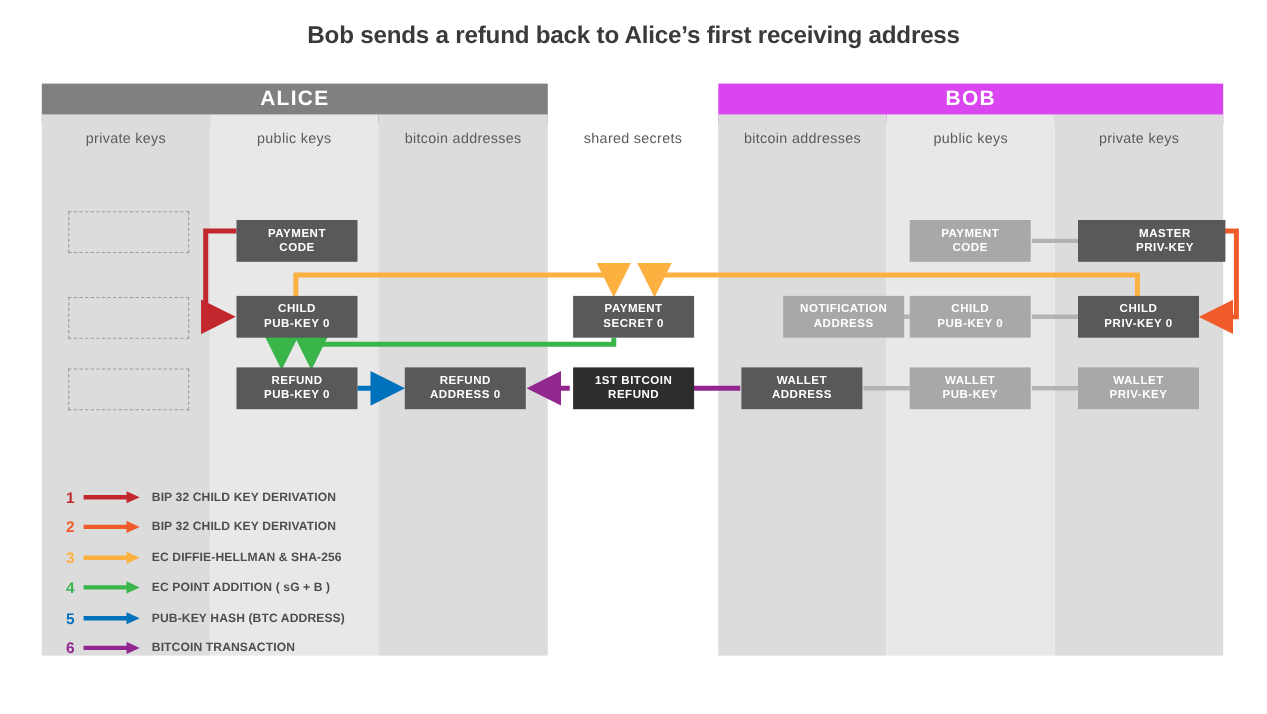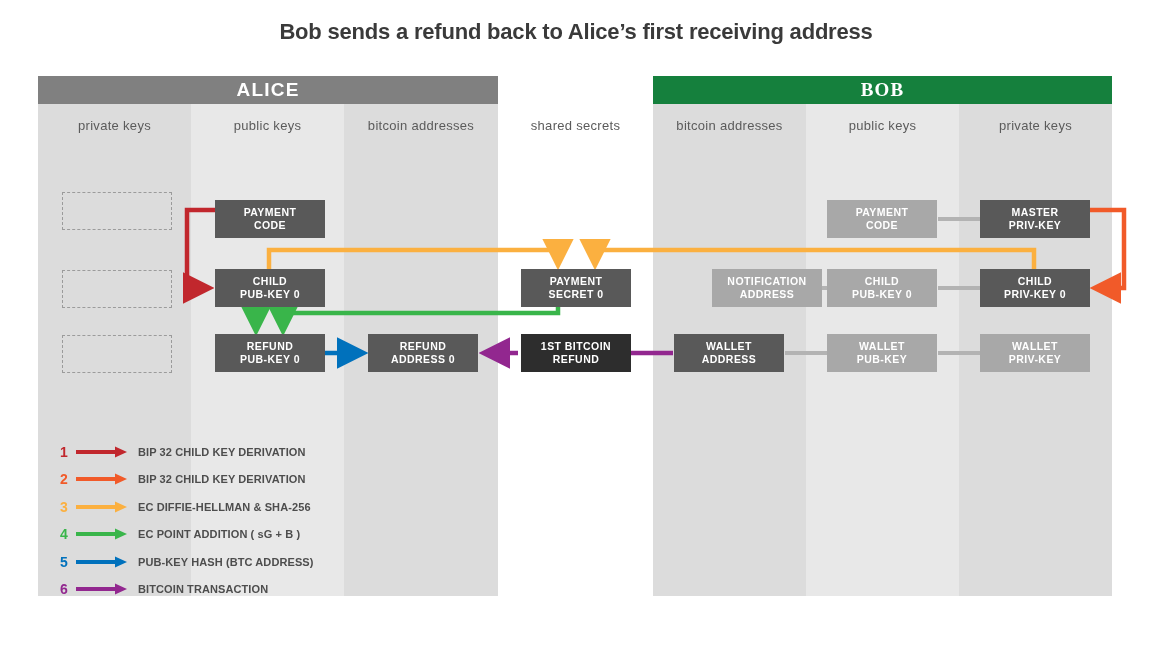--- a/index.html
+++ b/index.html
@@ -14,21 +14,21 @@
   .title{
     position:absolute;left:0;top:19px;width:1152px;
     text-align:center;font-size:22px;font-weight:bold;
     color:#3a3a3a;letter-spacing:-0.2px;
   }
   .hdr{
     position:absolute;color:#ffffff;font-size:19px;font-weight:bold;
     letter-spacing:1.2px;text-align:center;line-height:28px;height:36px;
   }
   .hdr.alice{background:#808080;}
-  .hdr.bob{background:#15803d;font-family:Liberation Serif, serif;}
+  .hdr.bob{background:#d946ef;}
   .col{position:absolute;top:104px;height:492px;}
   .col.dark{background:#dcdcdc;}
   .col.light{background:#e8e8e8;}
   .colhead{
     position:absolute;top:0;left:0;width:100%;height:44px;line-height:44px;
     text-align:center;font-size:13px;color:#5b5b5b;letter-spacing:0.3px;
   }
   .colhead.nobg{background:transparent;}
   .sharedcol{position:absolute;top:104px;height:520px;background:transparent;}
 
@@ -169,21 +169,21 @@
   </div>
   <div class="node black" style="left:521px;top:334px;">
     <span>1ST BITCOIN</span>
     <span>REFUND</span>
   </div>
 
   <div class="node mid" style="left:827px;top:200px;">
     <span>PAYMENT</span>
     <span>CODE</span>
   </div>
-  <div class="node dark" style="left:980px;top:200px;">
+  <div class="node dark" style="left:980px;top:200px;padding-left:24px;">
     <span>MASTER</span>
     <span>PRIV-KEY</span>
   </div>
   <div class="node mid" style="left:712px;top:269px;">
     <span>NOTIFICATION</span>
     <span>ADDRESS</span>
   </div>
   <div class="node mid" style="left:827px;top:269px;">
     <span>CHILD</span>
     <span>PUB-KEY 0</span>

